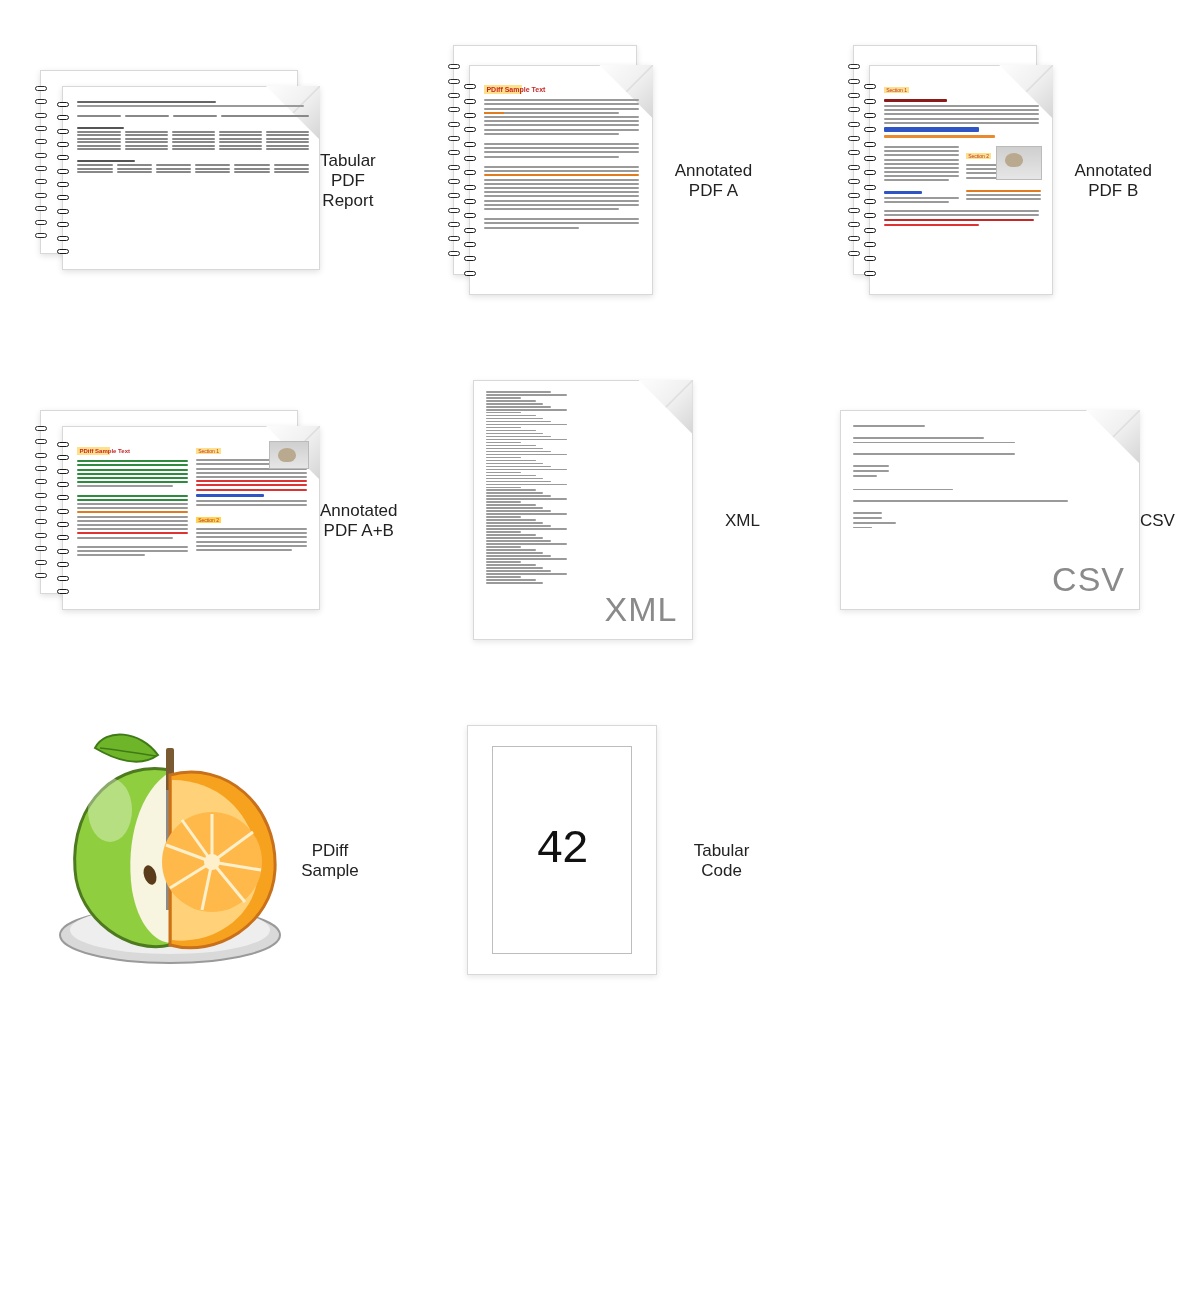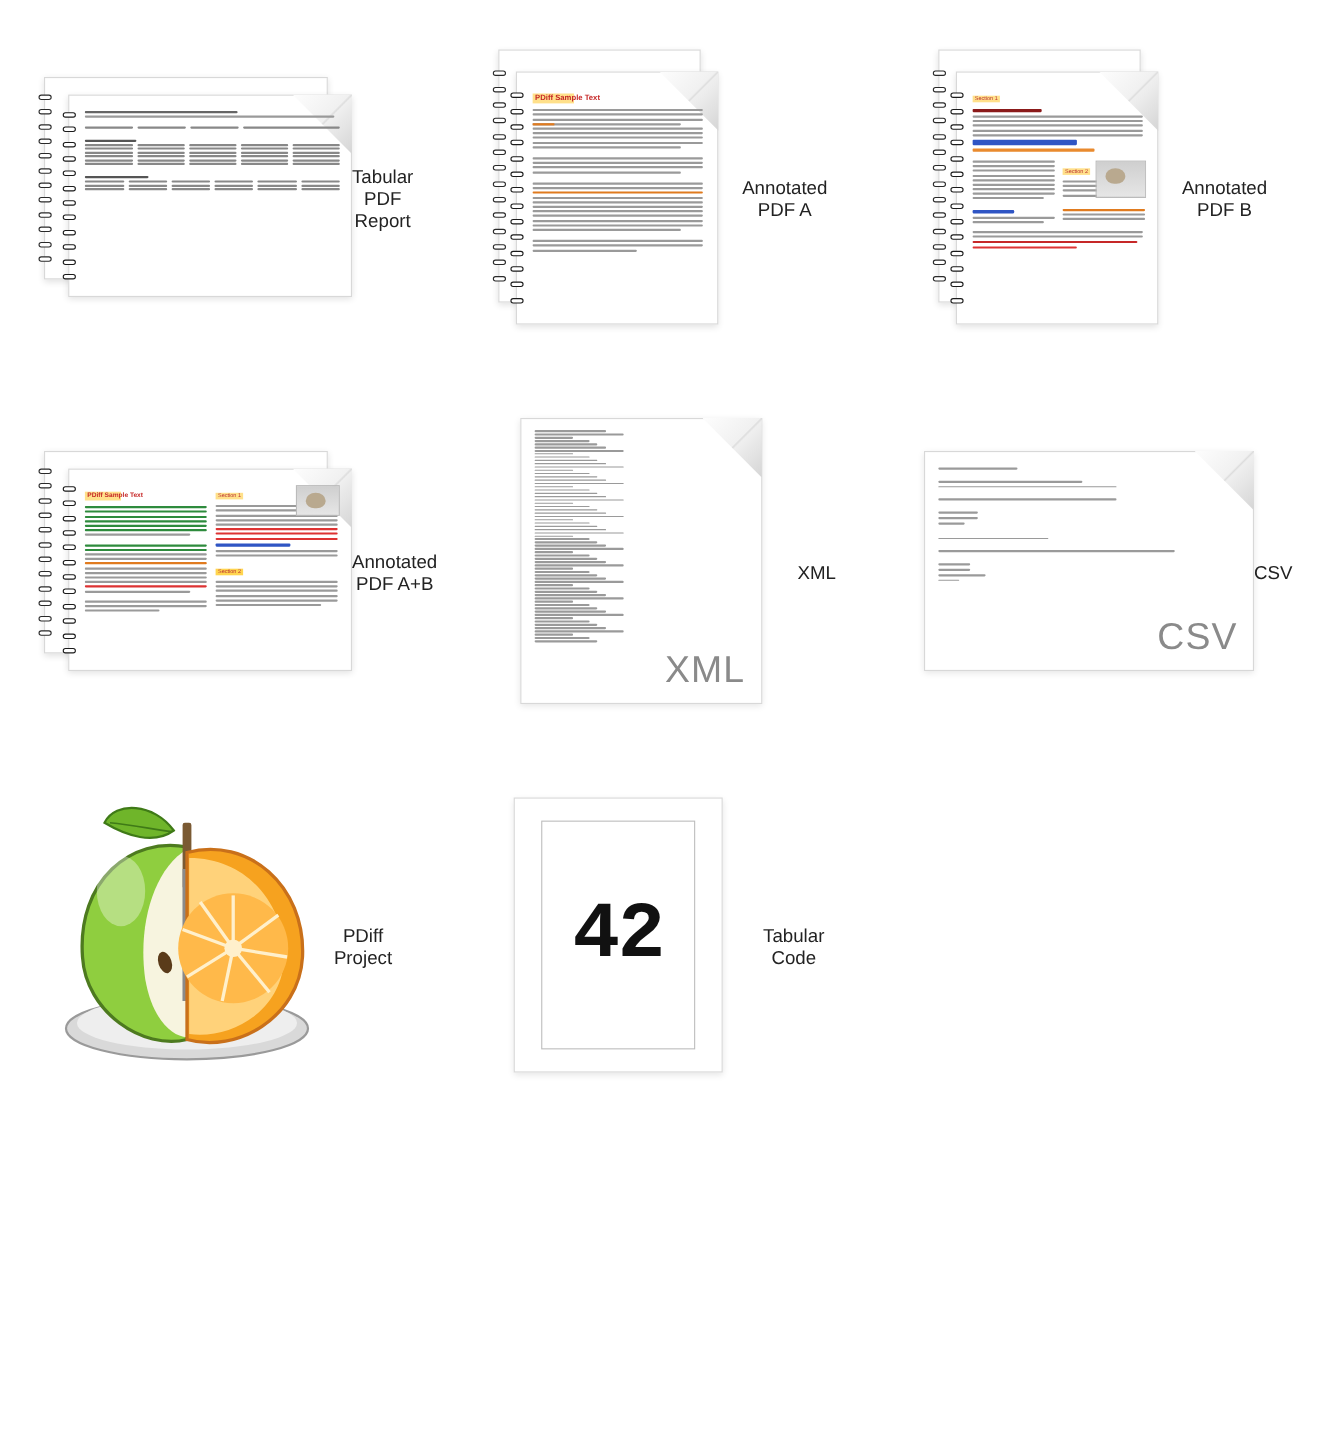--- a/index.html
+++ b/index.html
@@ -139,21 +139,21 @@
   .filepage.wide .codecol{ width:80%; gap:3px; top:14px; }
   .filepage.wide .codecol i{height:1.8px;}
 
   .filepage.return .inner {
     position:absolute; left:24px; right:24px; top:20px; bottom:20px;
     border:1px solid #bdbdbd;
     display:flex; align-items:center; justify-content:center;
   }
   .filepage.return .big {
     font-family: "Courier New", monospace;
-    font-size:72px; color:#111; font-weight:700; letter-spacing:-2px;
+    font-size:46px; color:#111; font-weight:400; letter-spacing:-2px;
   }
 
   
   .logo {
     width: 260px; height: 260px; position: relative;
   }
   .logo svg { width:100%; height:100%; }
 
   
   .empty { visibility:hidden; }
@@ -651,21 +651,21 @@
             <line x1="172" y1="142" x2="130" y2="168"></line>
             <line x1="172" y1="142" x2="126" y2="125"></line>
             <line x1="172" y1="142" x2="142" y2="100"></line>
           </g>
           <circle cx="172" cy="142" r="8" fill="#fff0cc"></circle>
 
           <ellipse cx="70" cy="90" rx="22" ry="32" fill="rgba(255,255,255,0.35)"></ellipse>
         </svg>
       </div>
     </div>
-    <div class="caption">PDiff Project</div>
+    <div class="caption">PDiff Sample</div>
   </div>
 
   <div class="item">
     <div class="thumb-wrap">
       <div class="filepage return" style="width:190px;height:250px">
         <div class="inner">
           <span class="big">42</span>
         </div>
       </div>
     </div>

